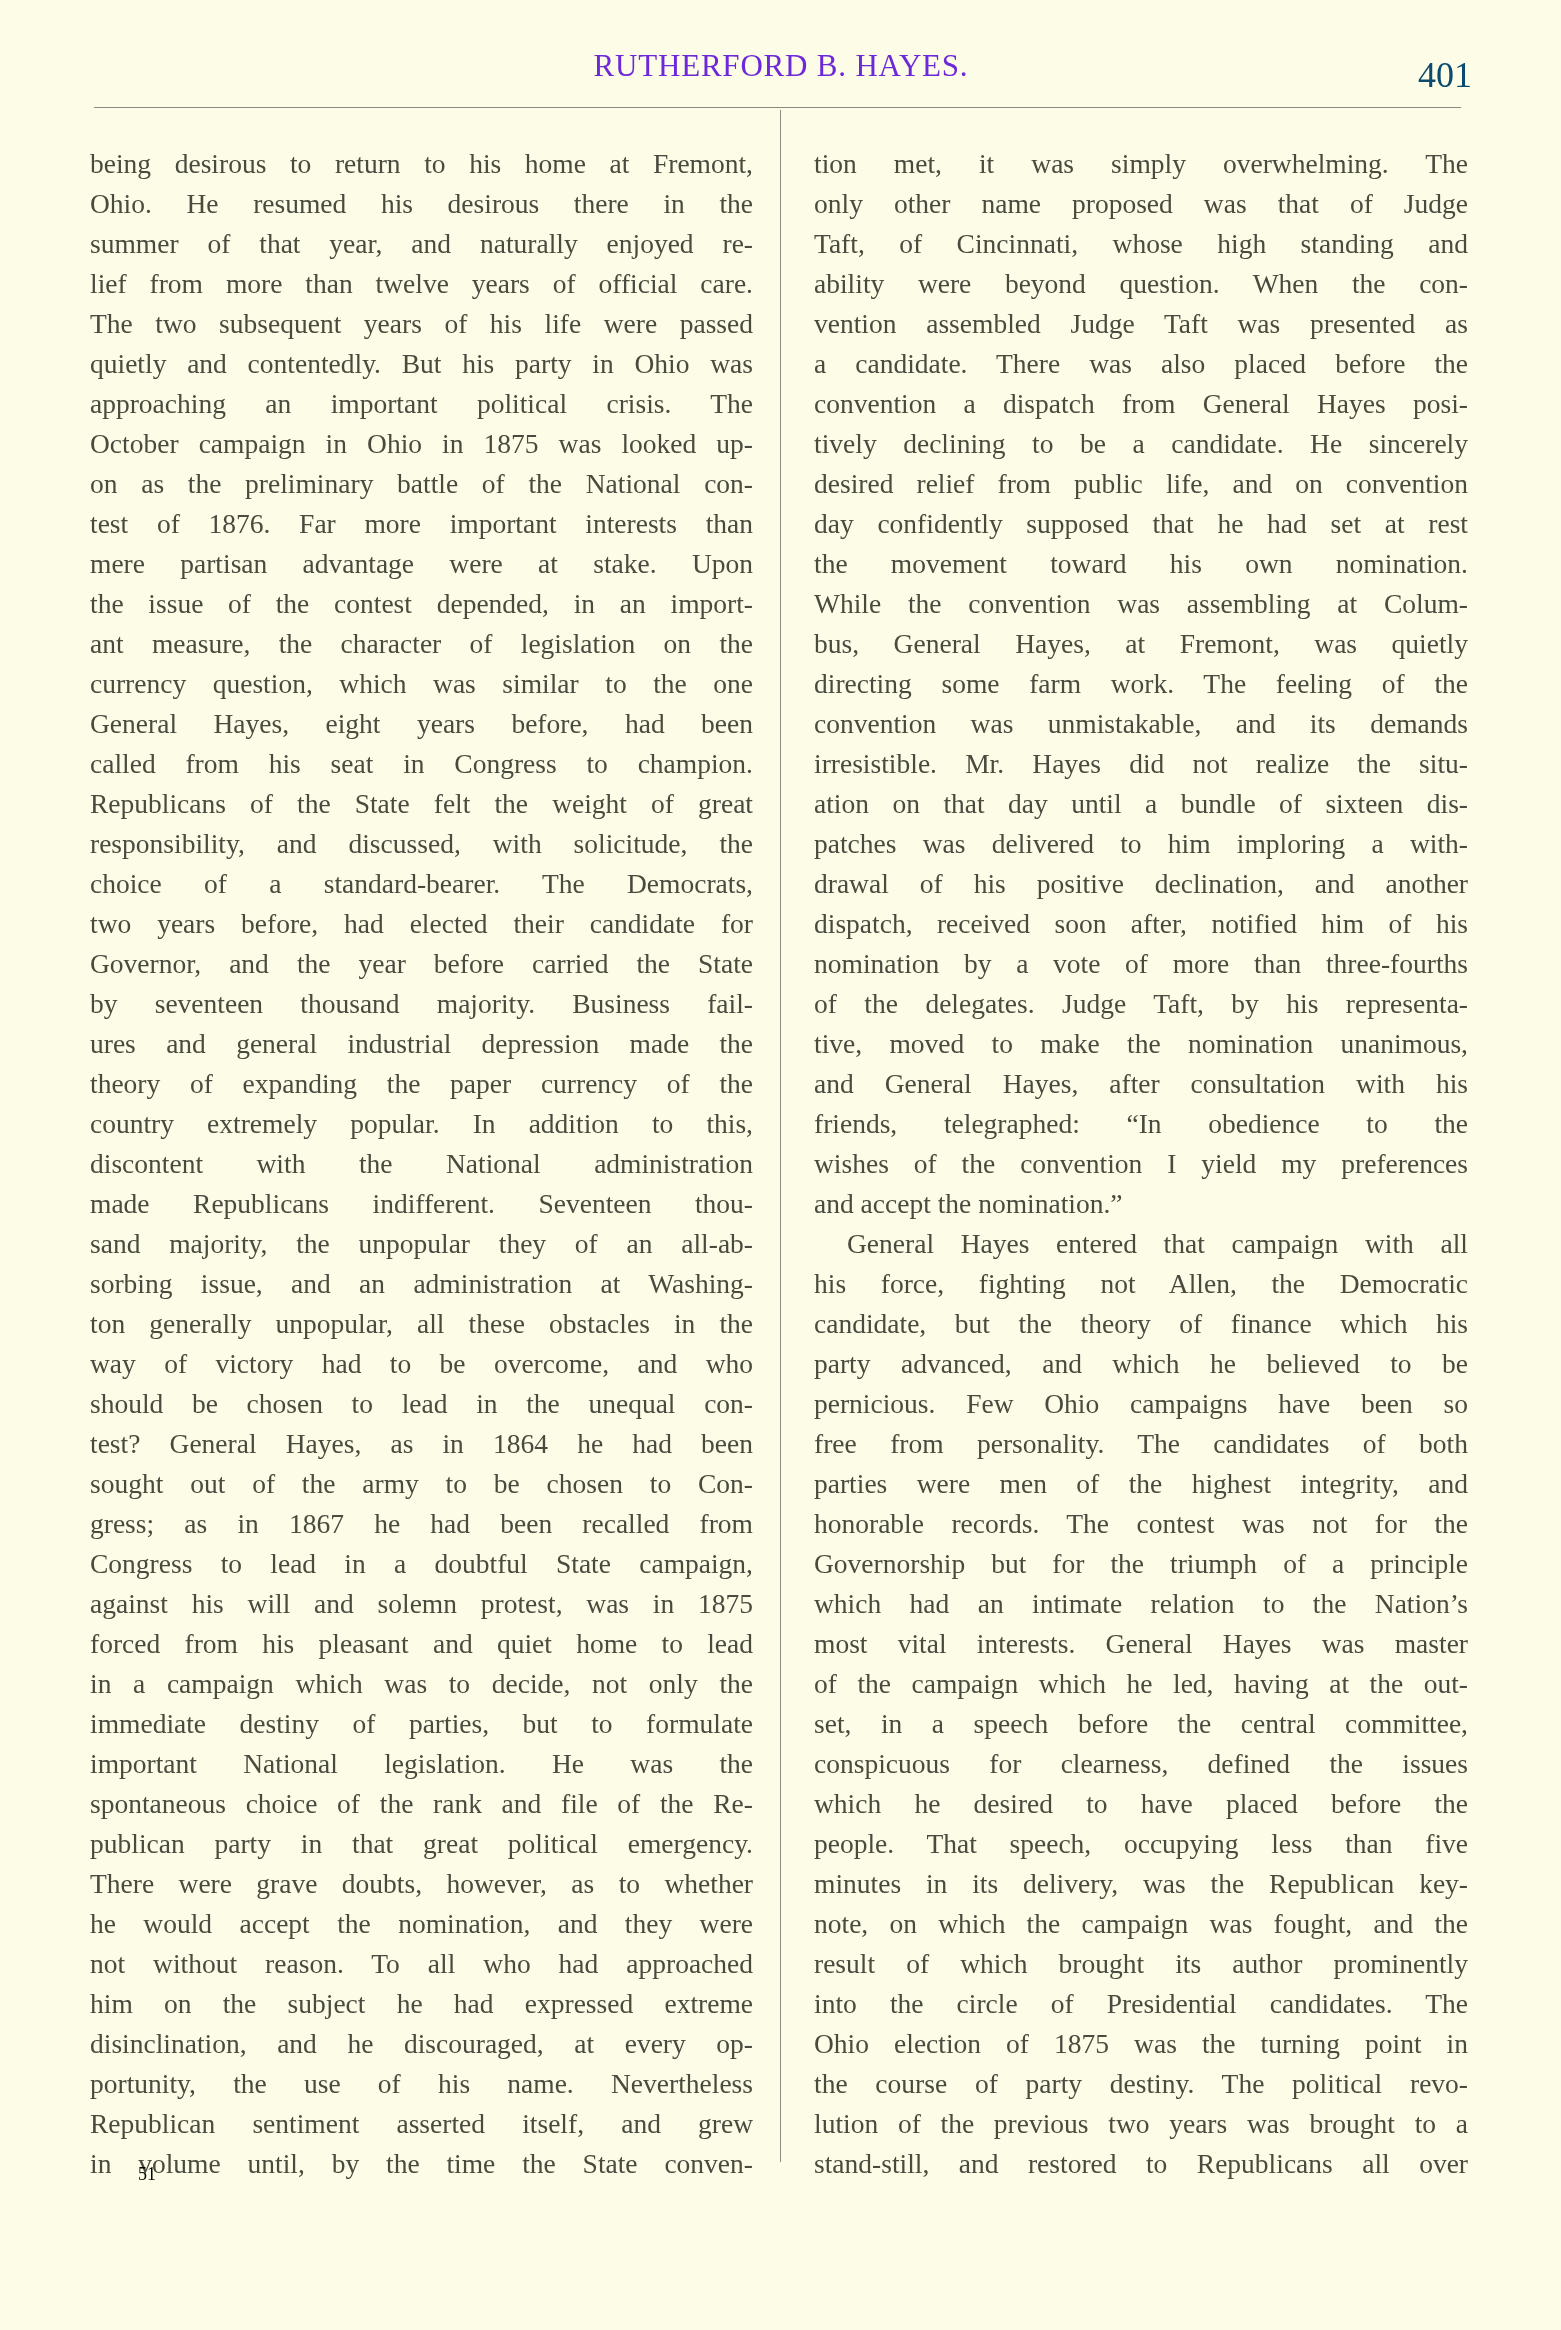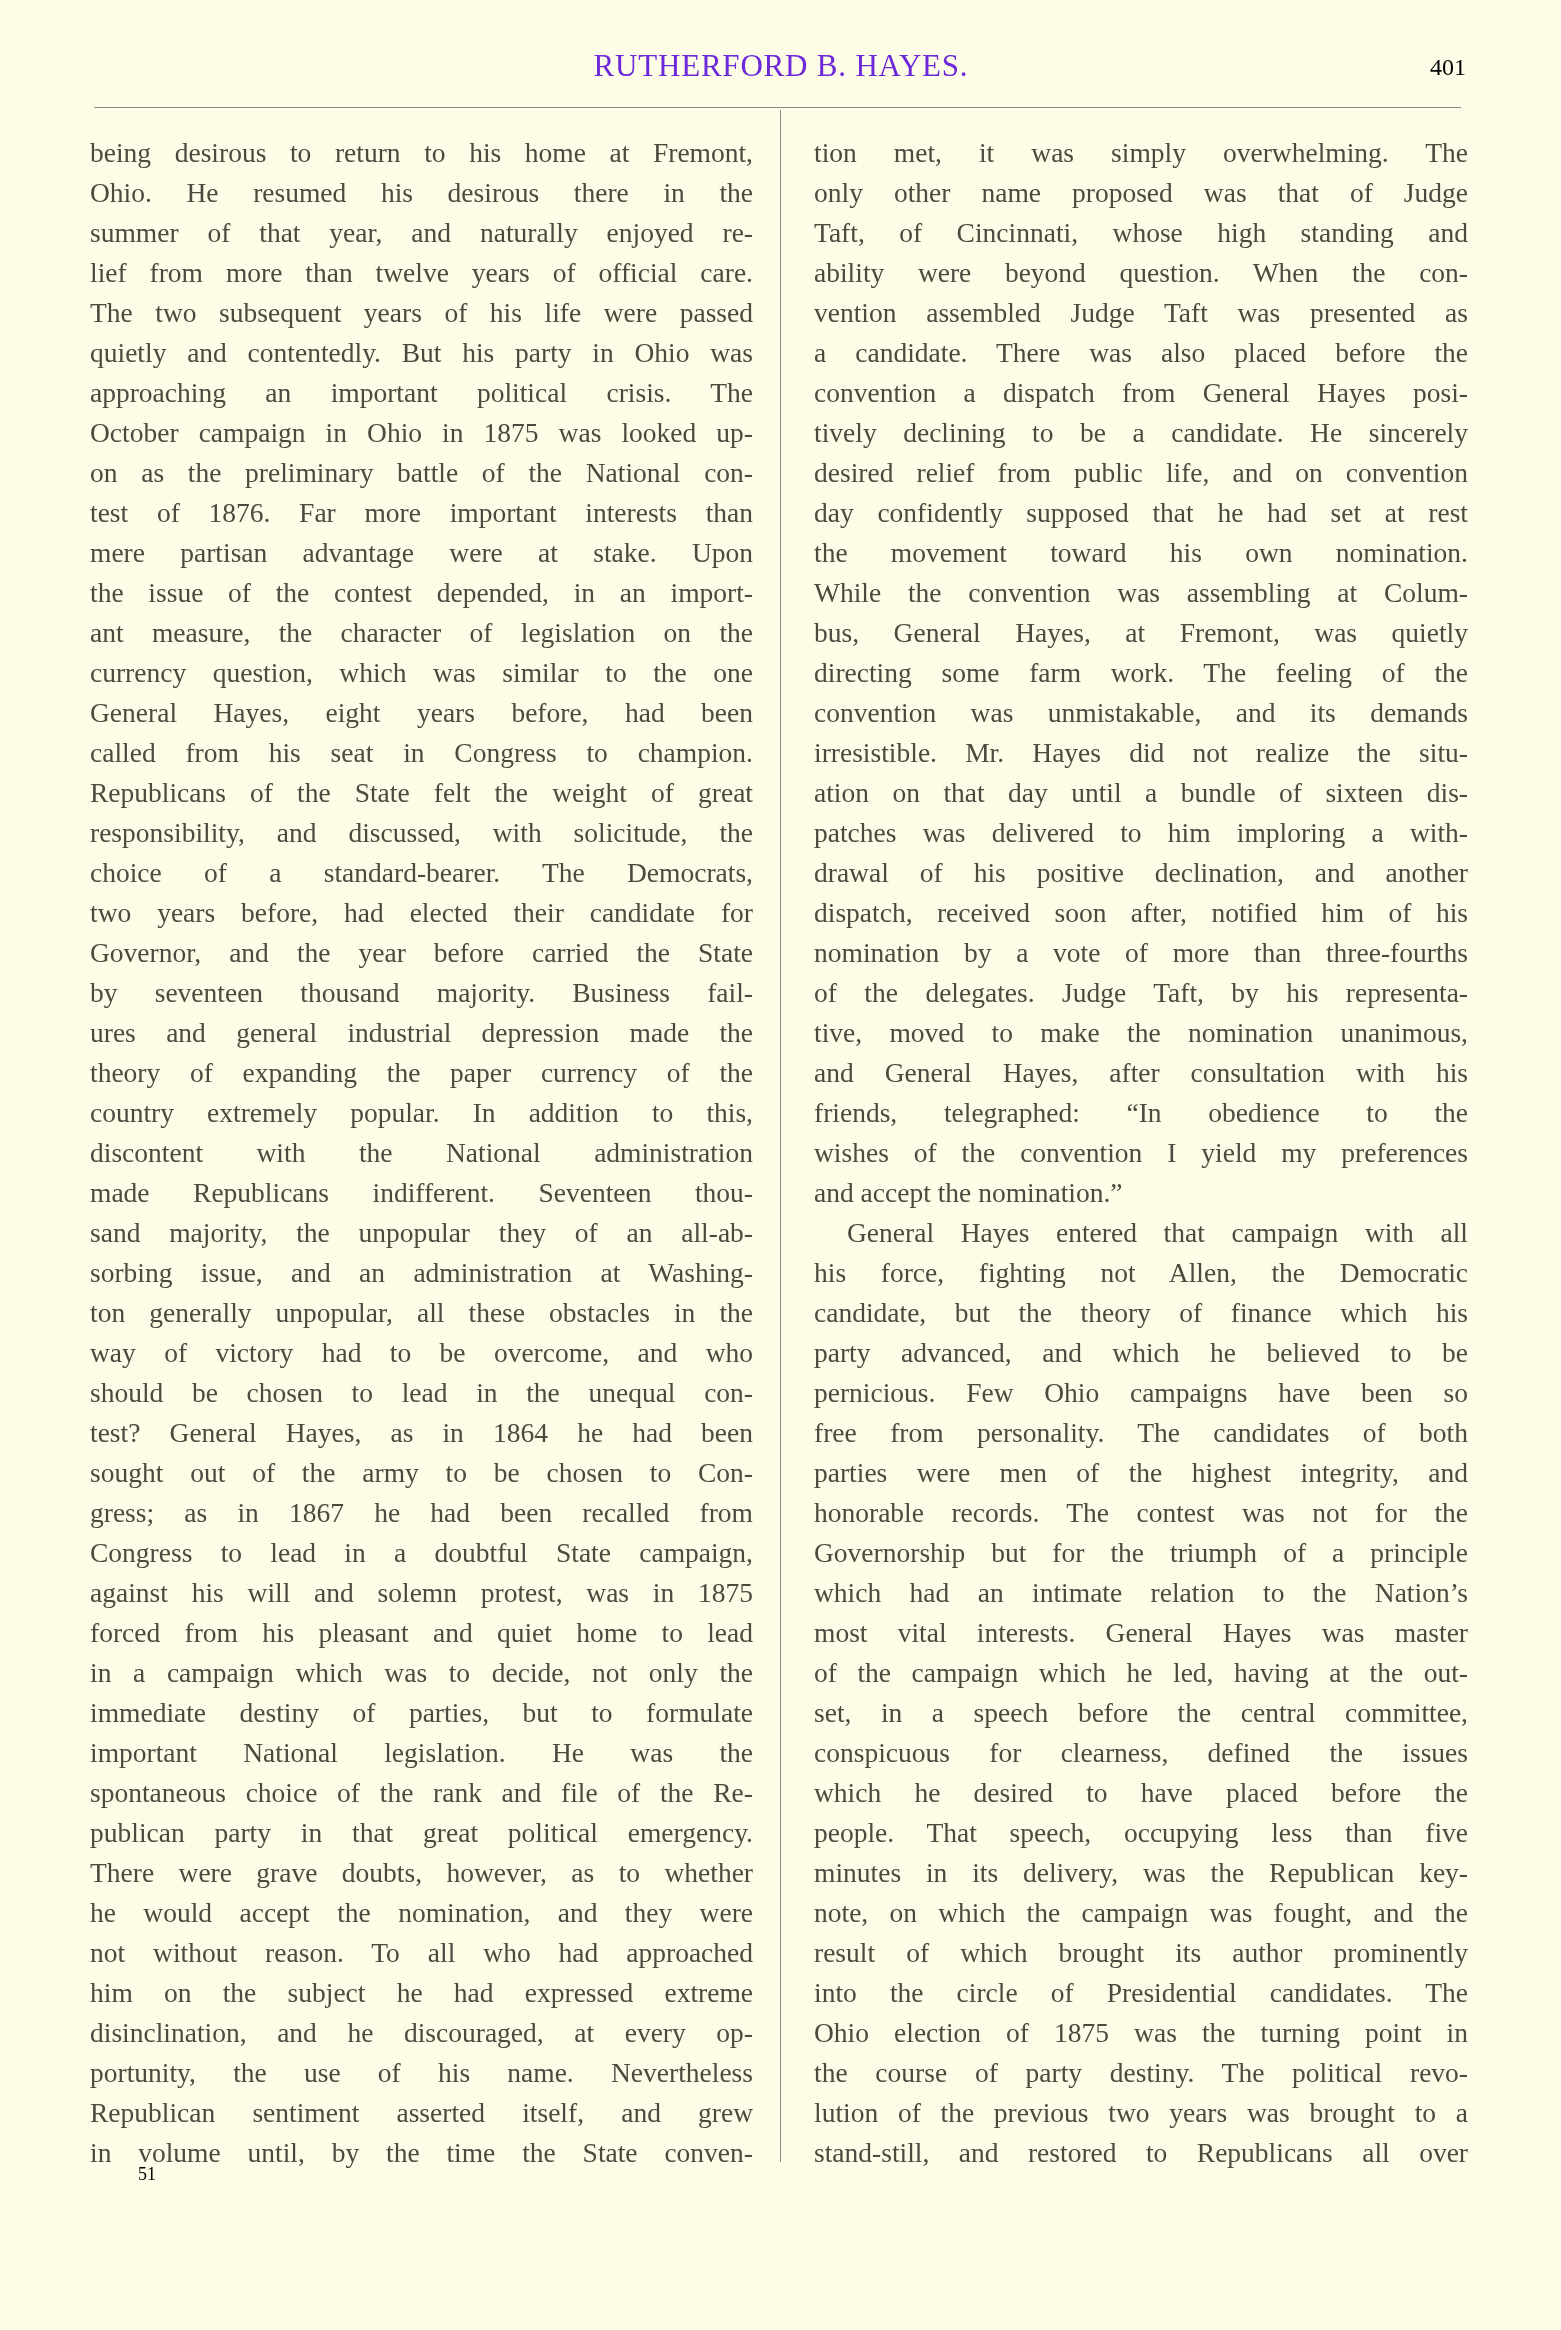--- a/index.html
+++ b/index.html
@@ -10,32 +10,32 @@
     font-family: "Liberation Serif", "DejaVu Serif", serif;
     color: #4a4a3f;
   }
   .running-head {
     position: absolute; left: 0; top: 48px; width: 1562px;
     text-align: center; font-size: 31px; letter-spacing: 0.8px;
     color: #6d28d9;
   }
   .page-number {
     position: absolute; left: 1418px; top: 54px;
-    font-size: 24px; color: #000000; margin-left: 12px;
+    font-size: 36px; color: #0c4a6e;
   }
   .head-rule {
     position: absolute; left: 94px; top: 107px; width: 1367px; height: 0;
     border-top: 1.6px solid #8a8a7e;
   }
   .col-divider {
     position: absolute; left: 780px; top: 110px; width: 0; height: 2052px;
     border-left: 1.6px solid #8e8e82;
   }
   .column {
-    position: absolute; top: 133px;
+    position: absolute; top: 144px;
     font-size: 27.5px; line-height: 40px;
   }
   .col-left { left: 90px; width: 663px; }
   .col-right { left: 807px; width: 654px; margin-left: 7px; }
   .line {
     display: block; white-space: nowrap;
     text-align: justify; text-align-last: justify;
     height: 40px;
   }
   .line.last { text-align-last: left; }

